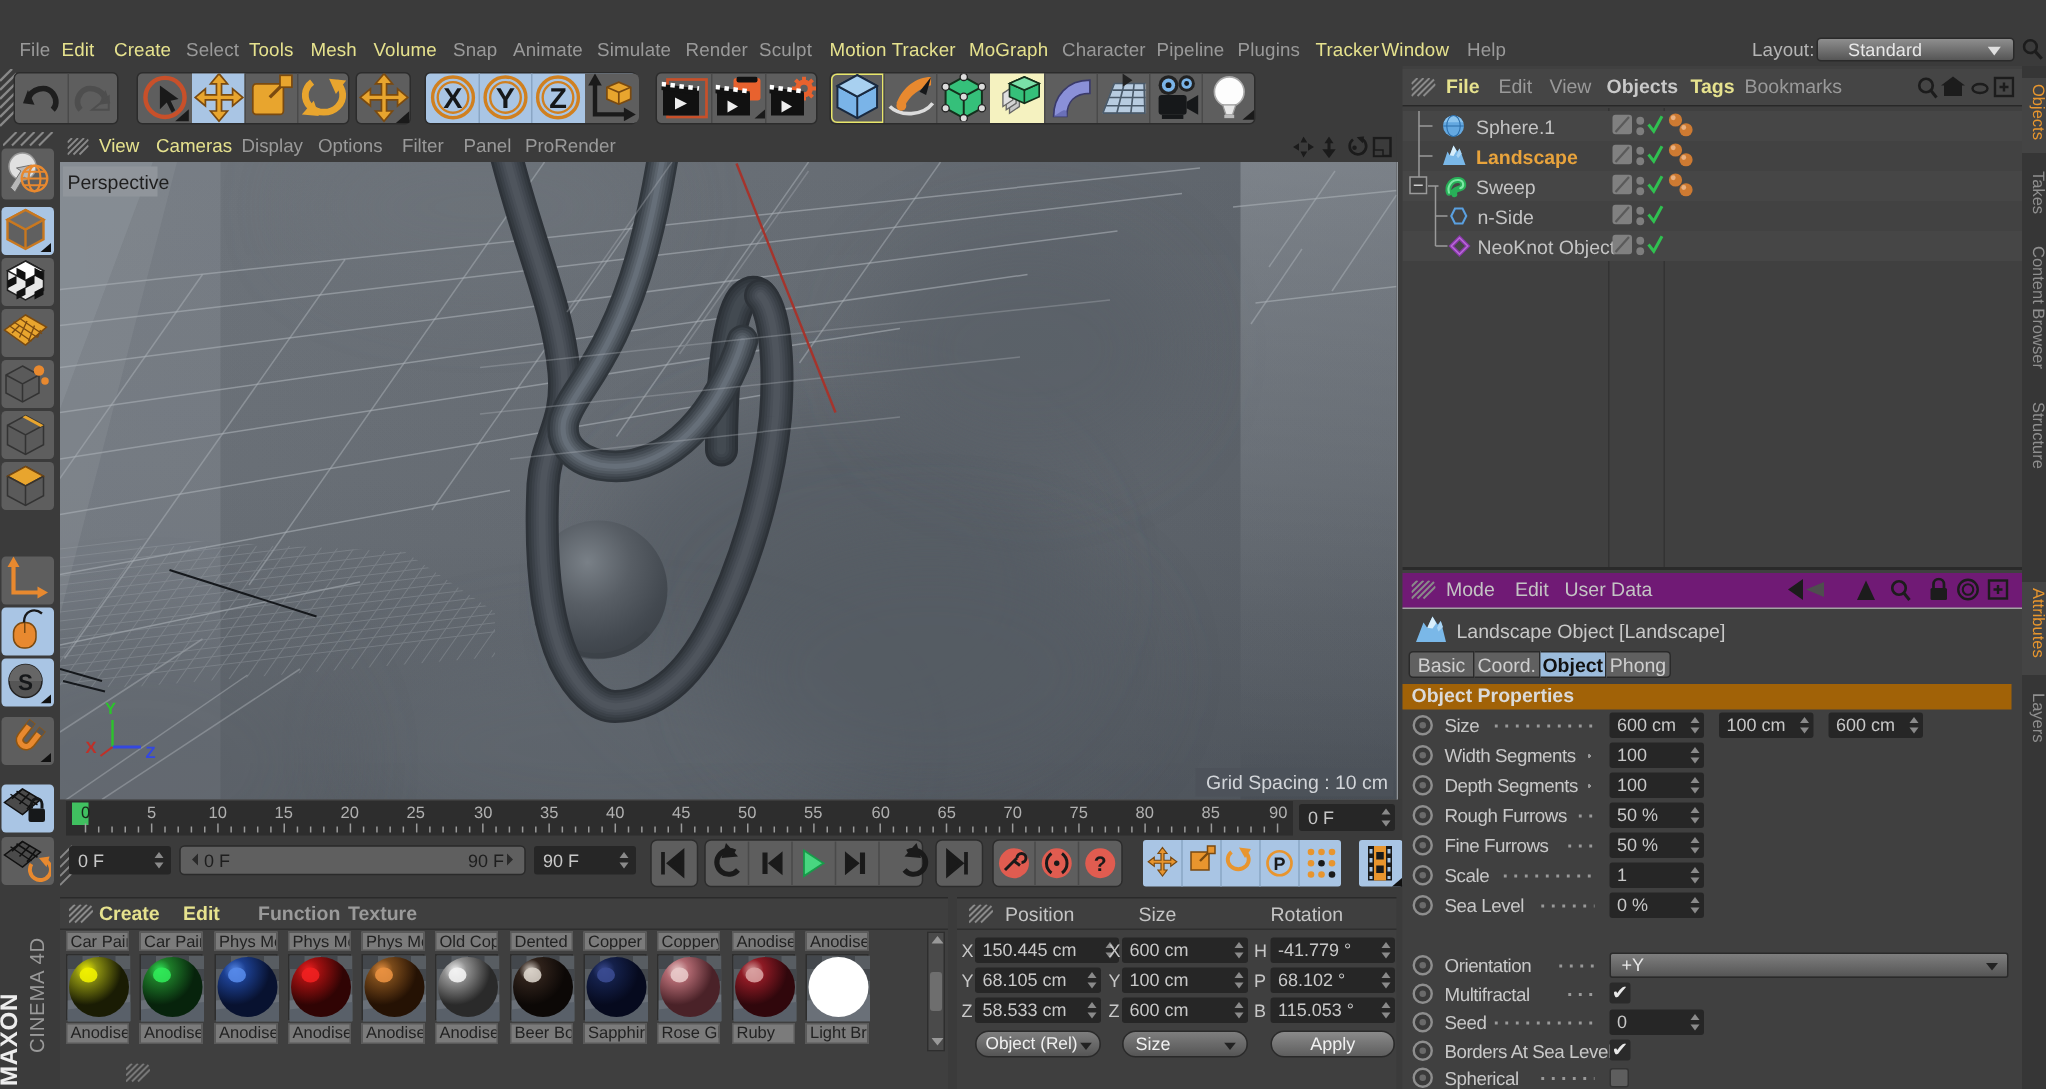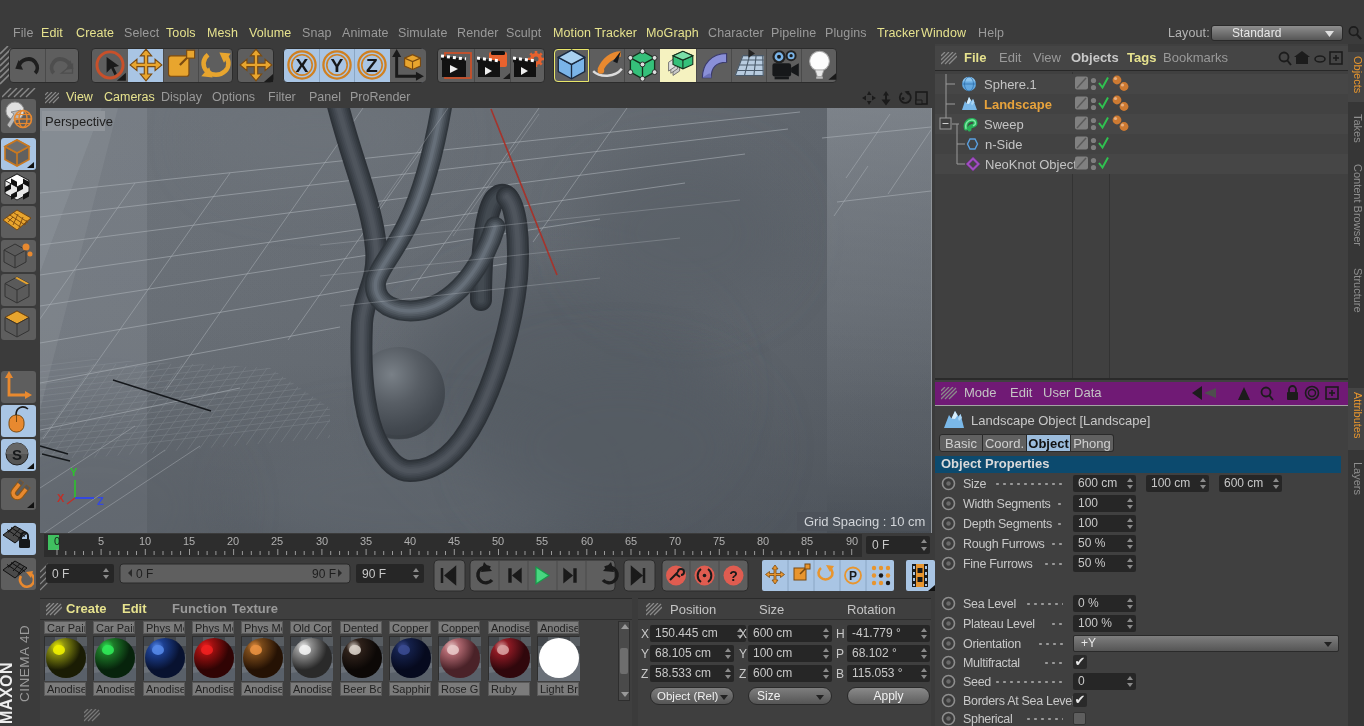--- a/index.html
+++ b/index.html
@@ -1341,21 +1341,21 @@
           <path d="M17.5 4 L19 8 L16 11 L15 8.5 Z" fill="#a8d4f4"></path>
         </svg>
       </div>
       <div class="abs" style="left:36px;top:33px;font-size:13px;color:#c8c8c8">Landscape Object [Landscape]</div>
       <div class="abs" style="left:4px;top:54px;height:19px;font-size:13px">
         <div class="abs" style="left:0;width:44px;height:18px;background:#606060;border:1px solid #2a2a2a;border-radius:3px 0 0 3px;color:#cfcfcf;text-align:center;line-height:17px">Basic</div>
         <div class="abs" style="left:44px;width:44px;height:18px;background:#606060;border:1px solid #2a2a2a;border-left:none;color:#cfcfcf;text-align:center;line-height:17px">Coord.</div>
         <div class="abs" style="left:88px;width:44px;height:18px;background:#9cbcdc;border:1px solid #2a2a2a;border-left:none;color:#111;font-weight:bold;text-align:center;line-height:17px">Object</div>
         <div class="abs" style="left:132px;width:43px;height:18px;background:#606060;border:1px solid #2a2a2a;border-left:none;border-radius:0 3px 3px 0;color:#cfcfcf;text-align:center;line-height:17px">Phong</div>
       </div>
-      <div class="abs" style="left:0;top:76px;width:406px;height:17px;background:#0c4a6e;color:#dadada;font-weight:bold;font-size:13px;padding-left:6px;line-height:16px">Object Properties</div>
+      <div class="abs" style="left:0;top:76px;width:406px;height:17px;background:#a16207;color:#dadada;font-weight:bold;font-size:13px;padding-left:6px;line-height:16px">Object Properties</div>
       <div class="abs arow" style="top:95px">
         <svg class="abs" style="left:6px;top:1px" width="15" height="15">
           <circle cx="7.5" cy="7.5" r="6" fill="#3a3a3a" stroke="#8e8e8e" stroke-width="1.6"></circle>
           <circle cx="7.5" cy="7.5" r="2.2" fill="#6a6a6a"></circle>
         </svg>
         <span class="albl">Size</span>
         <div class="leader" style="left:59px;width:69px"></div>
         <div class="field" style="left:138px;top:0;width:63px">600 cm<svg class="spin" width="8" height="13">
             <path d="M4 1 L7 5 L1 5 Z" fill="#8a8a8a"></path>
             <path d="M4 12 L7 8 L1 8 Z" fill="#8a8a8a"></path>
@@ -1410,40 +1410,40 @@
           <circle cx="7.5" cy="7.5" r="6" fill="#3a3a3a" stroke="#8e8e8e" stroke-width="1.6"></circle>
           <circle cx="7.5" cy="7.5" r="2.2" fill="#6a6a6a"></circle>
         </svg>
         <span class="albl">Fine Furrows</span>
         <div class="leader" style="left:108px;width:20px"></div>
         <div class="field" style="left:138px;top:0;width:63px">50 %<svg class="spin" width="8" height="13">
             <path d="M4 1 L7 5 L1 5 Z" fill="#8a8a8a"></path>
             <path d="M4 12 L7 8 L1 8 Z" fill="#8a8a8a"></path>
           </svg></div>
       </div>
+      <div class="abs arow" style="top:195px">
+        <svg class="abs" style="left:6px;top:1px" width="15" height="15">
+          <circle cx="7.5" cy="7.5" r="6" fill="#3a3a3a" stroke="#8e8e8e" stroke-width="1.6"></circle>
+          <circle cx="7.5" cy="7.5" r="2.2" fill="#6a6a6a"></circle>
+        </svg>
+        <span class="albl">Scale</span>
+        <div class="leader" style="left:65px;width:63px"></div>
+        <div class="field" style="left:138px;top:0;width:63px">1<svg class="spin" width="8" height="13">
+            <path d="M4 1 L7 5 L1 5 Z" fill="#8a8a8a"></path>
+            <path d="M4 12 L7 8 L1 8 Z" fill="#8a8a8a"></path>
+          </svg></div>
+      </div>
       <div class="abs arow" style="top:215px">
         <svg class="abs" style="left:6px;top:1px" width="15" height="15">
           <circle cx="7.5" cy="7.5" r="6" fill="#3a3a3a" stroke="#8e8e8e" stroke-width="1.6"></circle>
           <circle cx="7.5" cy="7.5" r="2.2" fill="#6a6a6a"></circle>
         </svg>
         <span class="albl">Sea Level</span>
         <div class="leader" style="left:90px;width:38px"></div>
         <div class="field" style="left:138px;top:0;width:63px">0 %<svg class="spin" width="8" height="13">
-            <path d="M4 1 L7 5 L1 5 Z" fill="#8a8a8a"></path>
-            <path d="M4 12 L7 8 L1 8 Z" fill="#8a8a8a"></path>
-          </svg></div>
-      </div>
-      <div class="abs arow" style="top:235px">
-        <svg class="abs" style="left:6px;top:1px" width="15" height="15">
-          <circle cx="7.5" cy="7.5" r="6" fill="#3a3a3a" stroke="#8e8e8e" stroke-width="1.6"></circle>
-          <circle cx="7.5" cy="7.5" r="2.2" fill="#6a6a6a"></circle>
-        </svg>
-        <span class="albl">Plateau Level</span>
-        <div class="leader" style="left:115px;width:13px"></div>
-        <div class="field" style="left:138px;top:0;width:63px">100 %<svg class="spin" width="8" height="13">
             <path d="M4 1 L7 5 L1 5 Z" fill="#8a8a8a"></path>
             <path d="M4 12 L7 8 L1 8 Z" fill="#8a8a8a"></path>
           </svg></div>
       </div>
       <div class="abs arow" style="top:255px">
         <svg class="abs" style="left:6px;top:1px" width="15" height="15">
           <circle cx="7.5" cy="7.5" r="6" fill="#3a3a3a" stroke="#8e8e8e" stroke-width="1.6"></circle>
           <circle cx="7.5" cy="7.5" r="2.2" fill="#6a6a6a"></circle>
         </svg>
         <span class="albl">Orientation</span>

